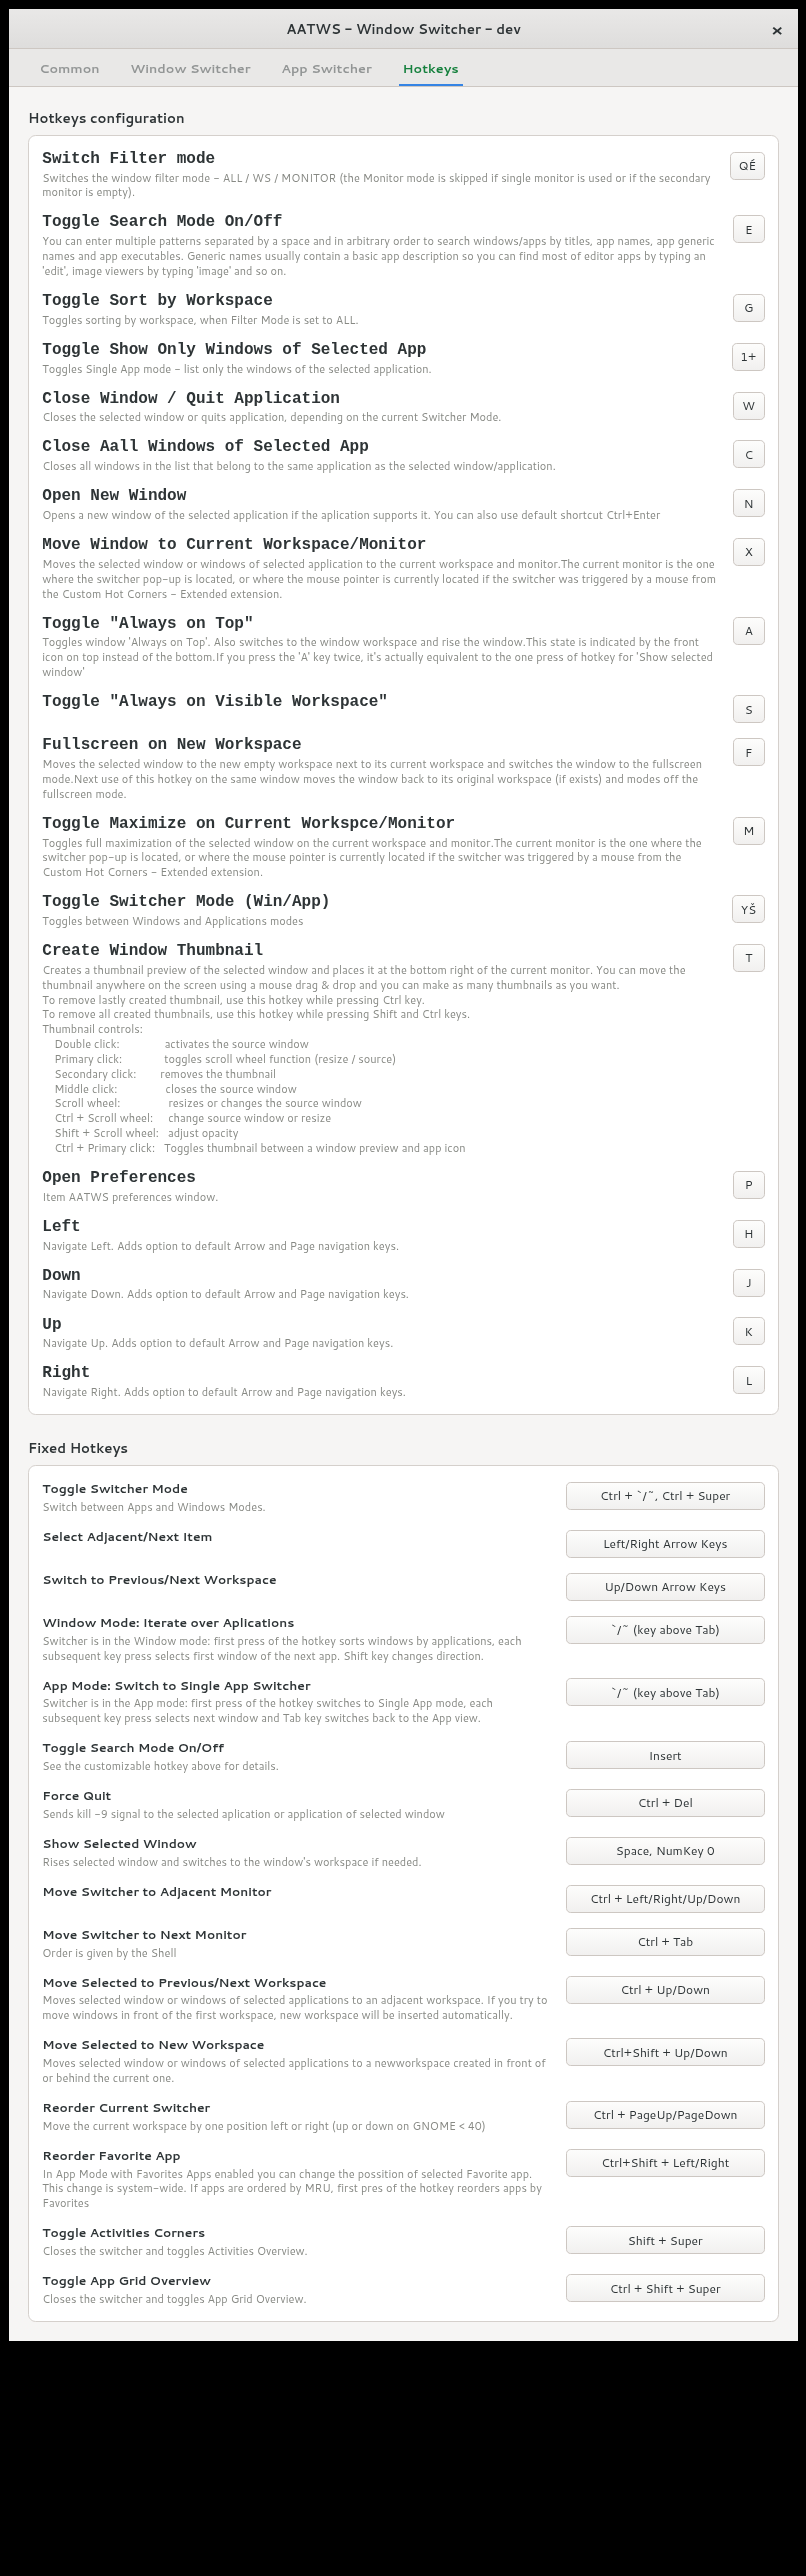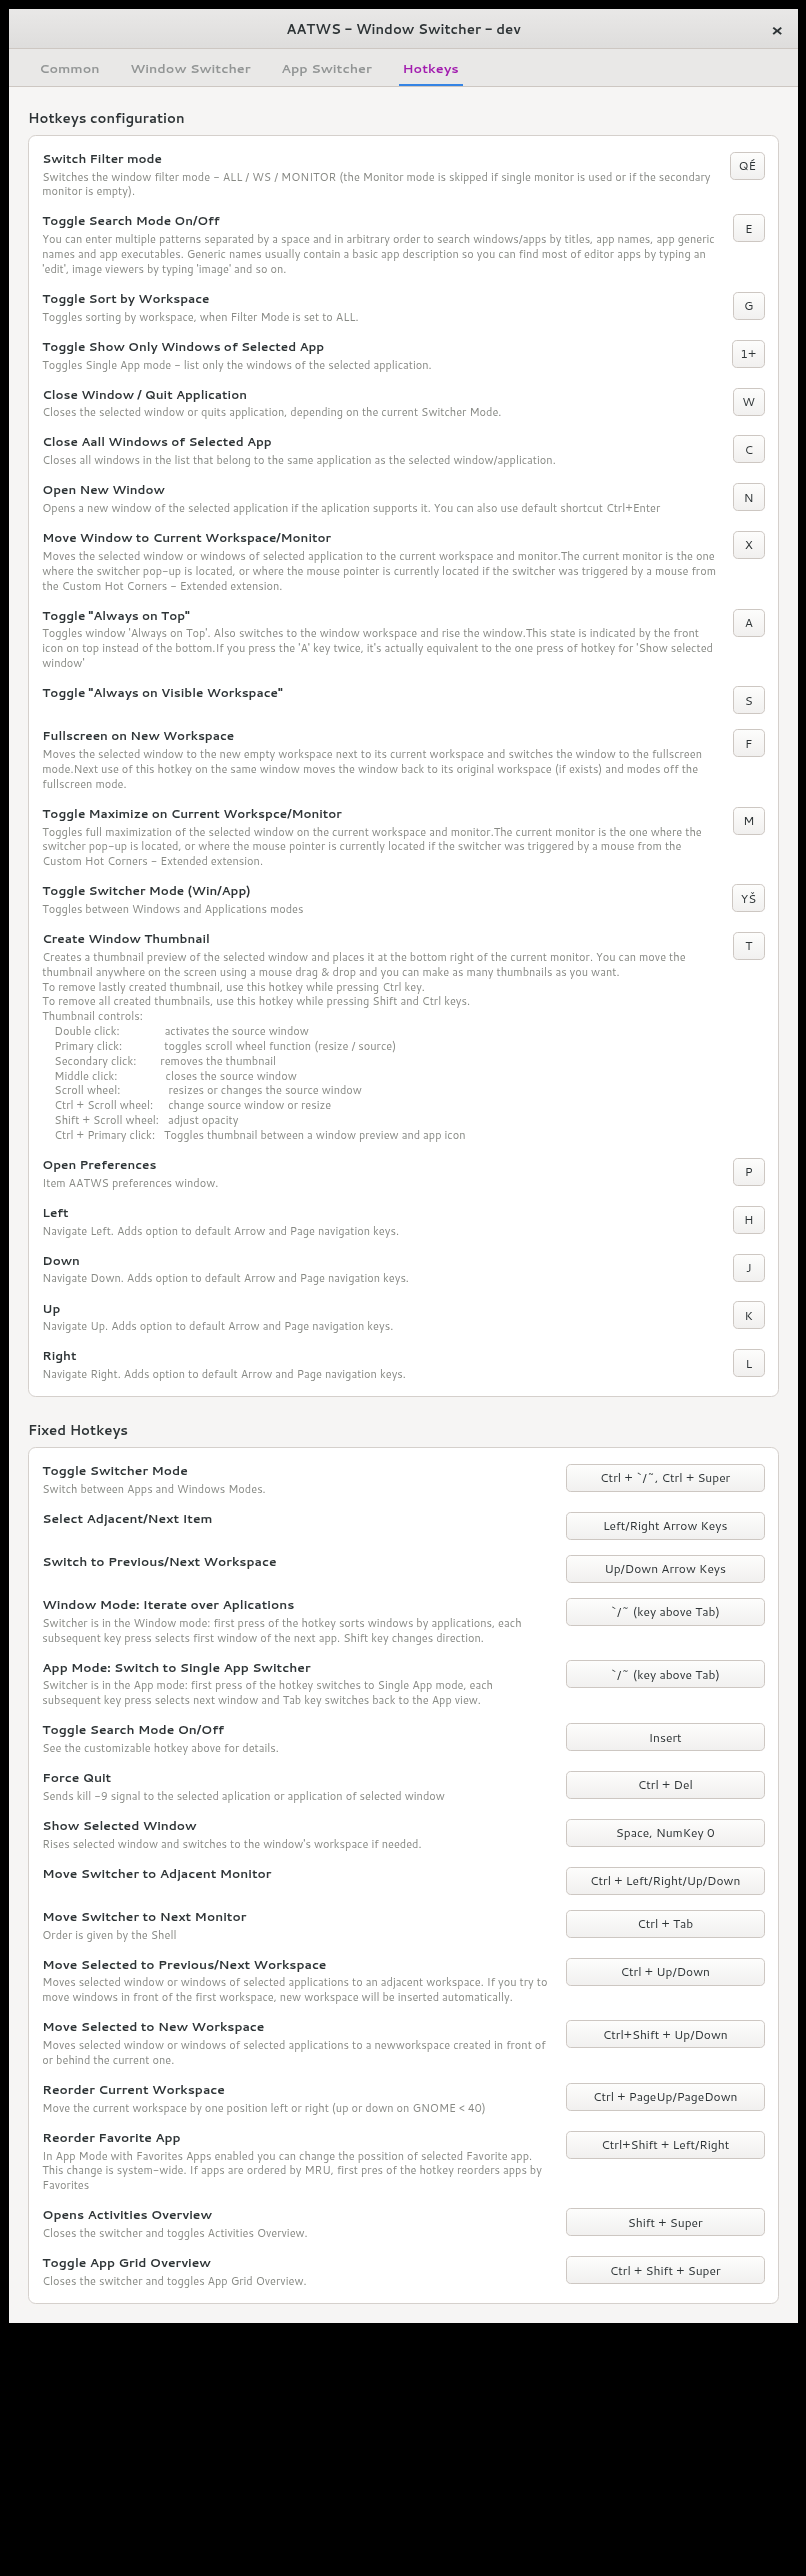--- a/index.html
+++ b/index.html
@@ -45,21 +45,21 @@
 }
 .tab {
   padding: 9.5px 3.8px 7.6px;
   font-weight: 700;
   font-size: 12.8px;
   color: #929595;
   cursor: pointer;
   border-bottom: 2.8px solid transparent;
 }
 .tab.active {
-  color: #a21caf;
+  color: #15803d;
   border-bottom-color: #3584e4;
 }
 .content {
   padding: 13.3px 19px 19px;
 }
 .section-title {
   font-weight: 700;
   font-size: 13.3px;
   margin: 7.6px 0 7.6px;
 }
@@ -70,21 +70,21 @@
   border-radius: 7.6px;
   padding: 7.6px 0;
 }
 .row {
   display: flex;
   align-items: flex-start;
   padding: 6.6px 13.3px;
   gap: 15px;
 }
 .row .txt { flex: 1; }
-.row .title { font-weight: 700; font-size: 12px; margin-bottom: 2.8px; }
+.row .title { font-weight: 700; font-size: 16px; margin-bottom: 2.8px; font-family: Liberation Mono, monospace; }
 .row .desc {
   font-size: 11px;
   color: #888a85;
   line-height: 1.35;
   white-space: pre-wrap;
 }
 .key-btn {
   min-width: 32px;
   height: 28px;
   padding: 0 7.6px;
@@ -368,36 +368,36 @@
         </div>
         <div class="fixed-row">
           <div class="txt">
             <div class="title">Move Selected to New Workspace</div>
             <div class="desc">Moves selected window or windows of selected applications to a newworkspace created in front of or behind the current one.</div>
           </div>
           <div class="fixed-key">Ctrl+Shift + Up/Down</div>
         </div>
         <div class="fixed-row">
           <div class="txt">
-            <div class="title">Reorder Current Workspace</div>
+            <div class="title">Reorder Current Switcher</div>
             <div class="desc">Move the current workspace by one position left or right (up or down on GNOME &lt; 40)</div>
           </div>
           <div class="fixed-key">Ctrl + PageUp/PageDown</div>
         </div>
         <div class="fixed-row">
           <div class="txt">
             <div class="title">Reorder Favorite App</div>
             <div class="desc">In App Mode with Favorites Apps enabled you can change the possition of selected Favorite app. This change is system-wide.
 If apps are ordered by MRU, first pres of the hotkey reorders apps by Favorites</div>
           </div>
           <div class="fixed-key">Ctrl+Shift + Left/Right</div>
         </div>
         <div class="fixed-row">
           <div class="txt">
-            <div class="title">Opens Activities Overview</div>
+            <div class="title">Toggle Activities Corners</div>
             <div class="desc">Closes the switcher and toggles Activities Overview.</div>
           </div>
           <div class="fixed-key">Shift + Super</div>
         </div>
         <div class="fixed-row">
           <div class="txt">
             <div class="title">Toggle App Grid Overview</div>
             <div class="desc">Closes the switcher and toggles App Grid Overview.</div>
           </div>
           <div class="fixed-key">Ctrl + Shift + Super</div>

